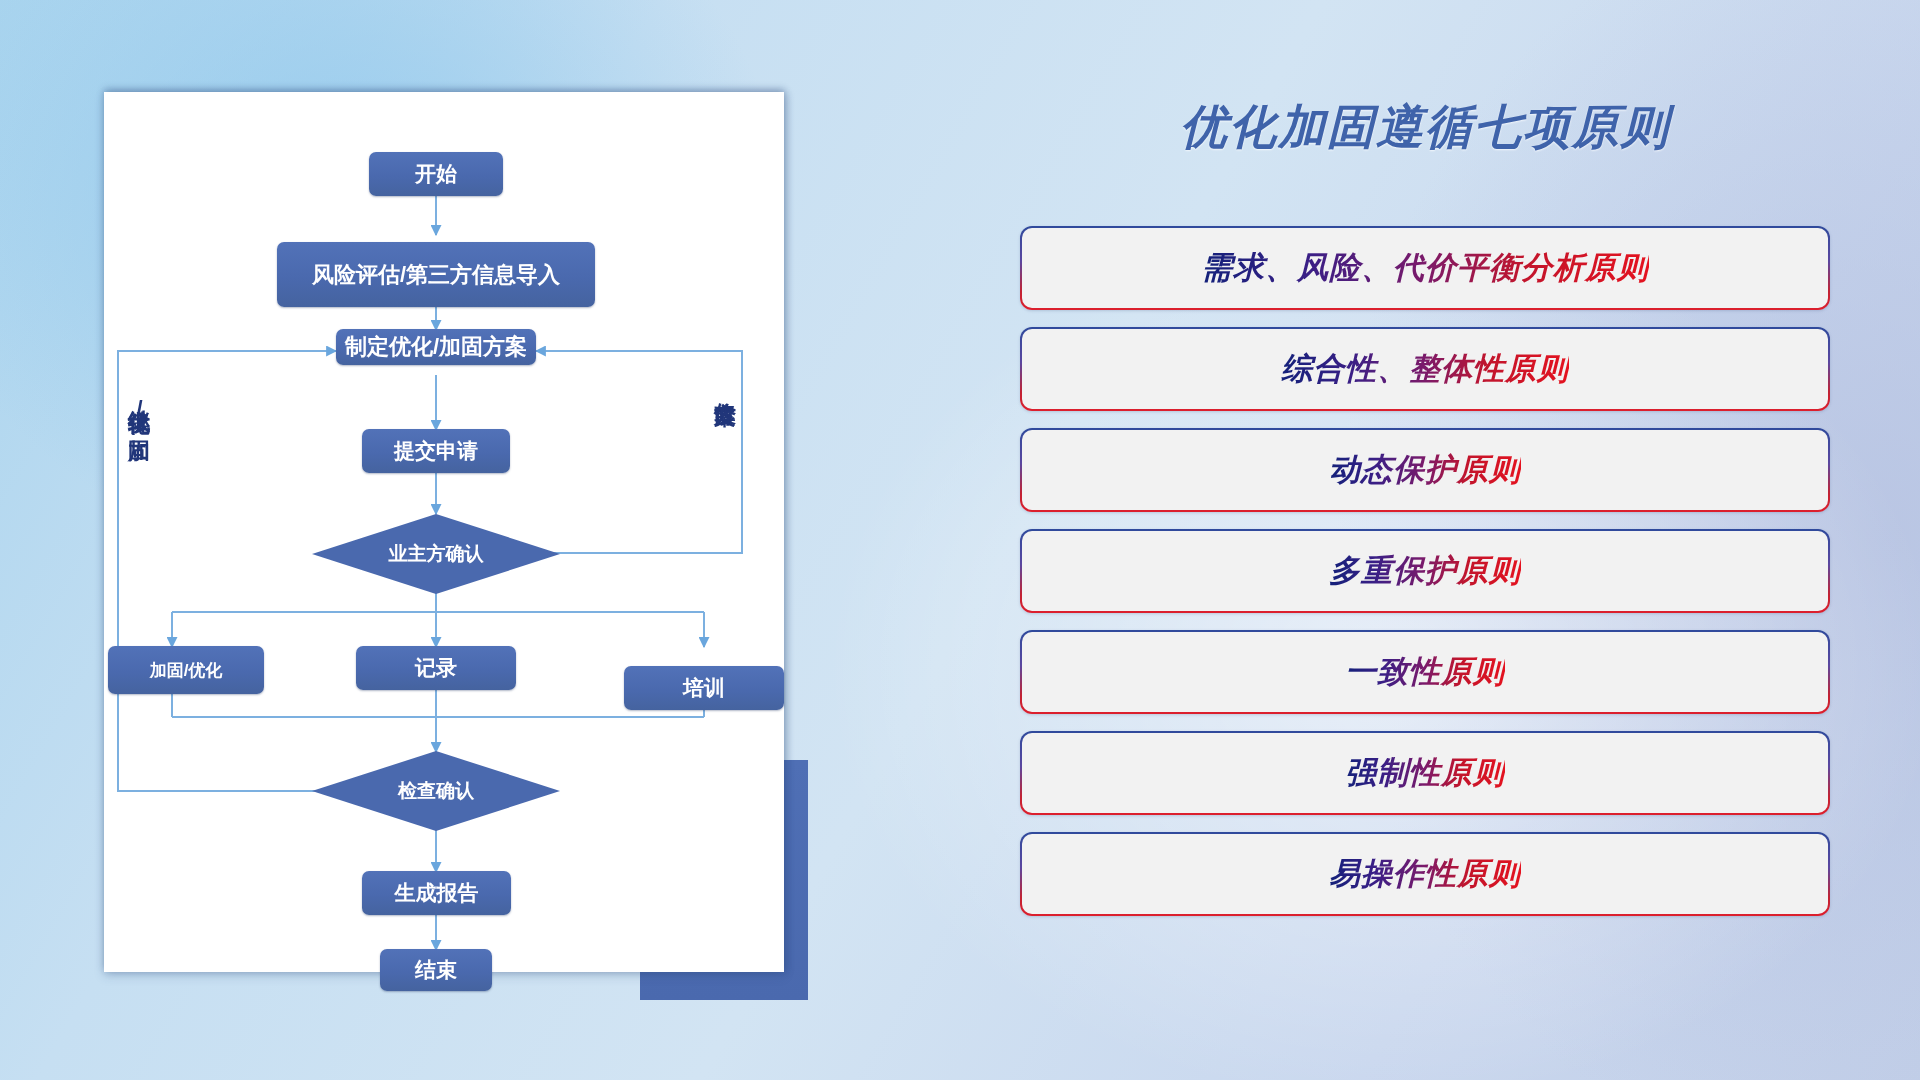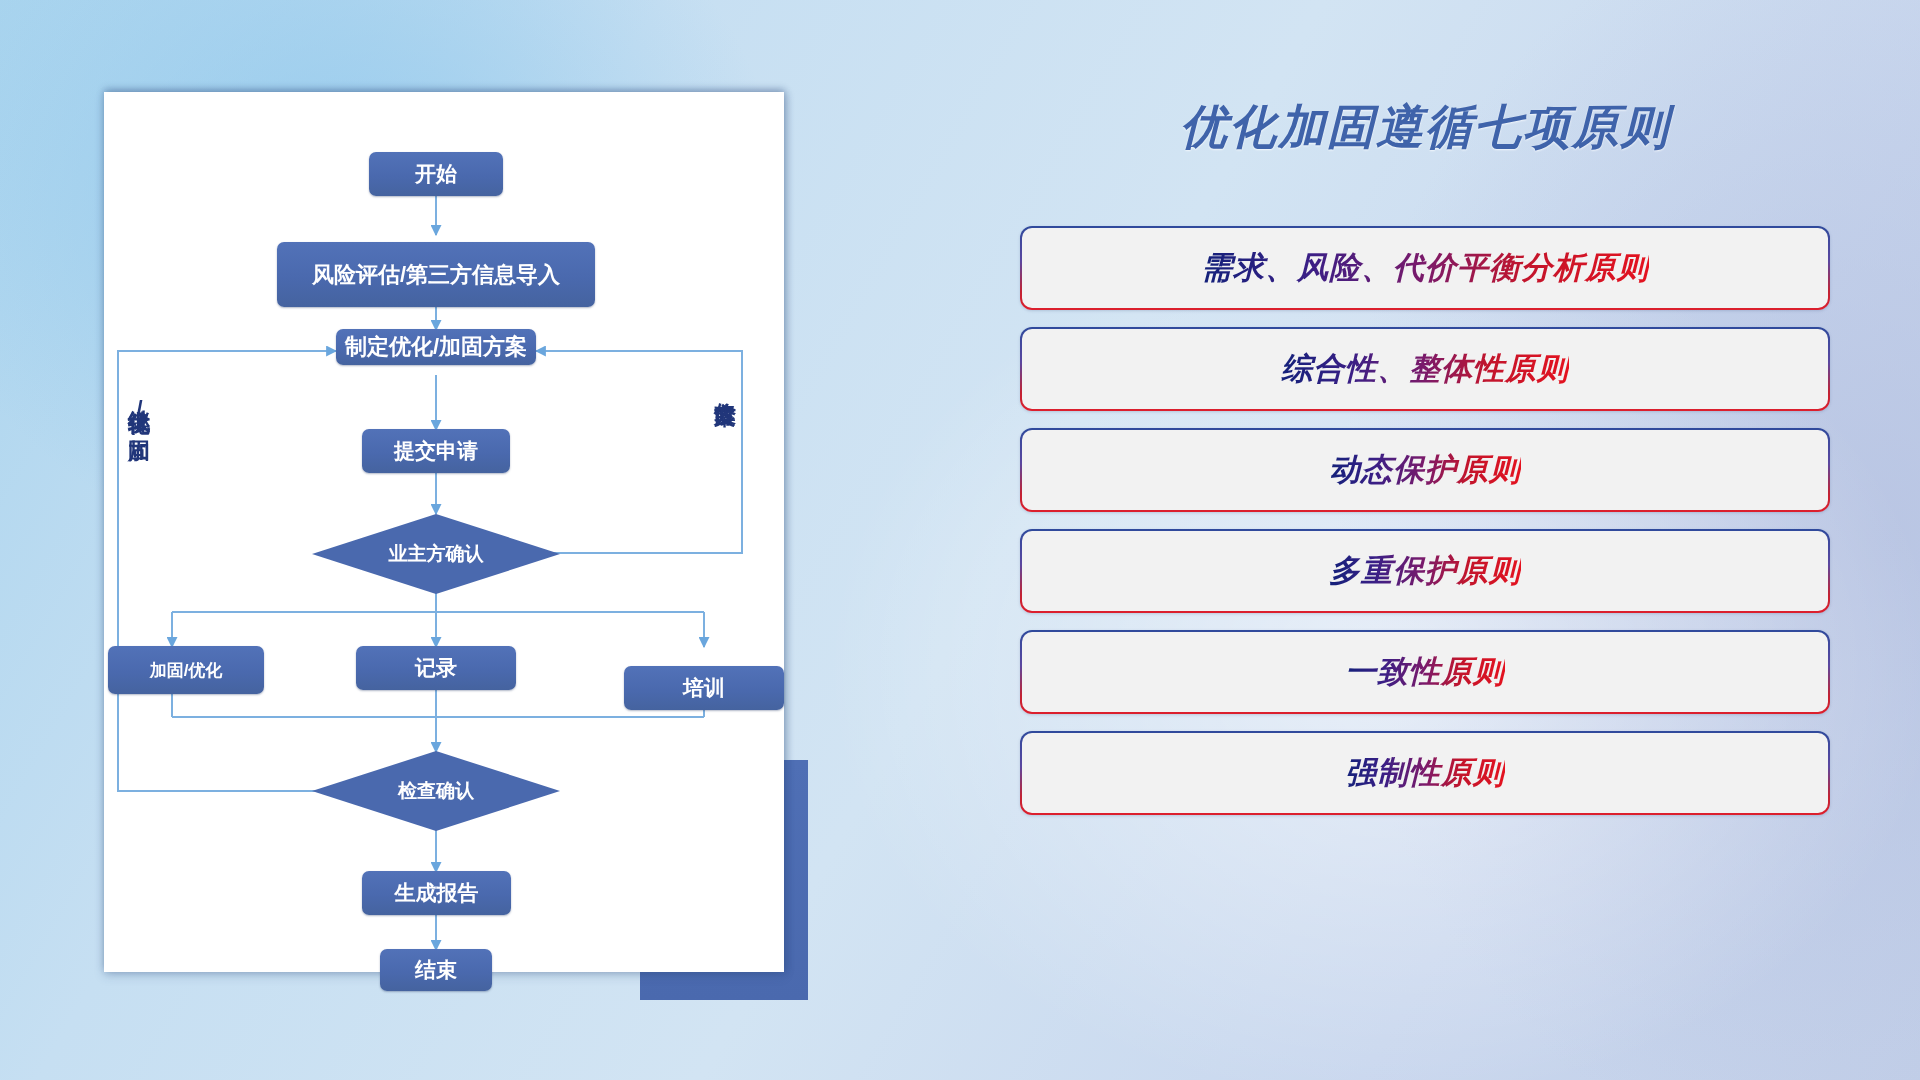--- a/index.html
+++ b/index.html
@@ -187,17 +187,20 @@
       </div>
 
       <div class="card">
         <span class="card-label">一致性原则</span>
       </div>
 
       <div class="card">
         <span class="card-label">强制性原则</span>
       </div>
 
+      <div class="card">
+        <span class="card-label">易操作性原则</span>
+      </div>
 
     </div>
   </div>
 
 </div>
 
 </body></html>

